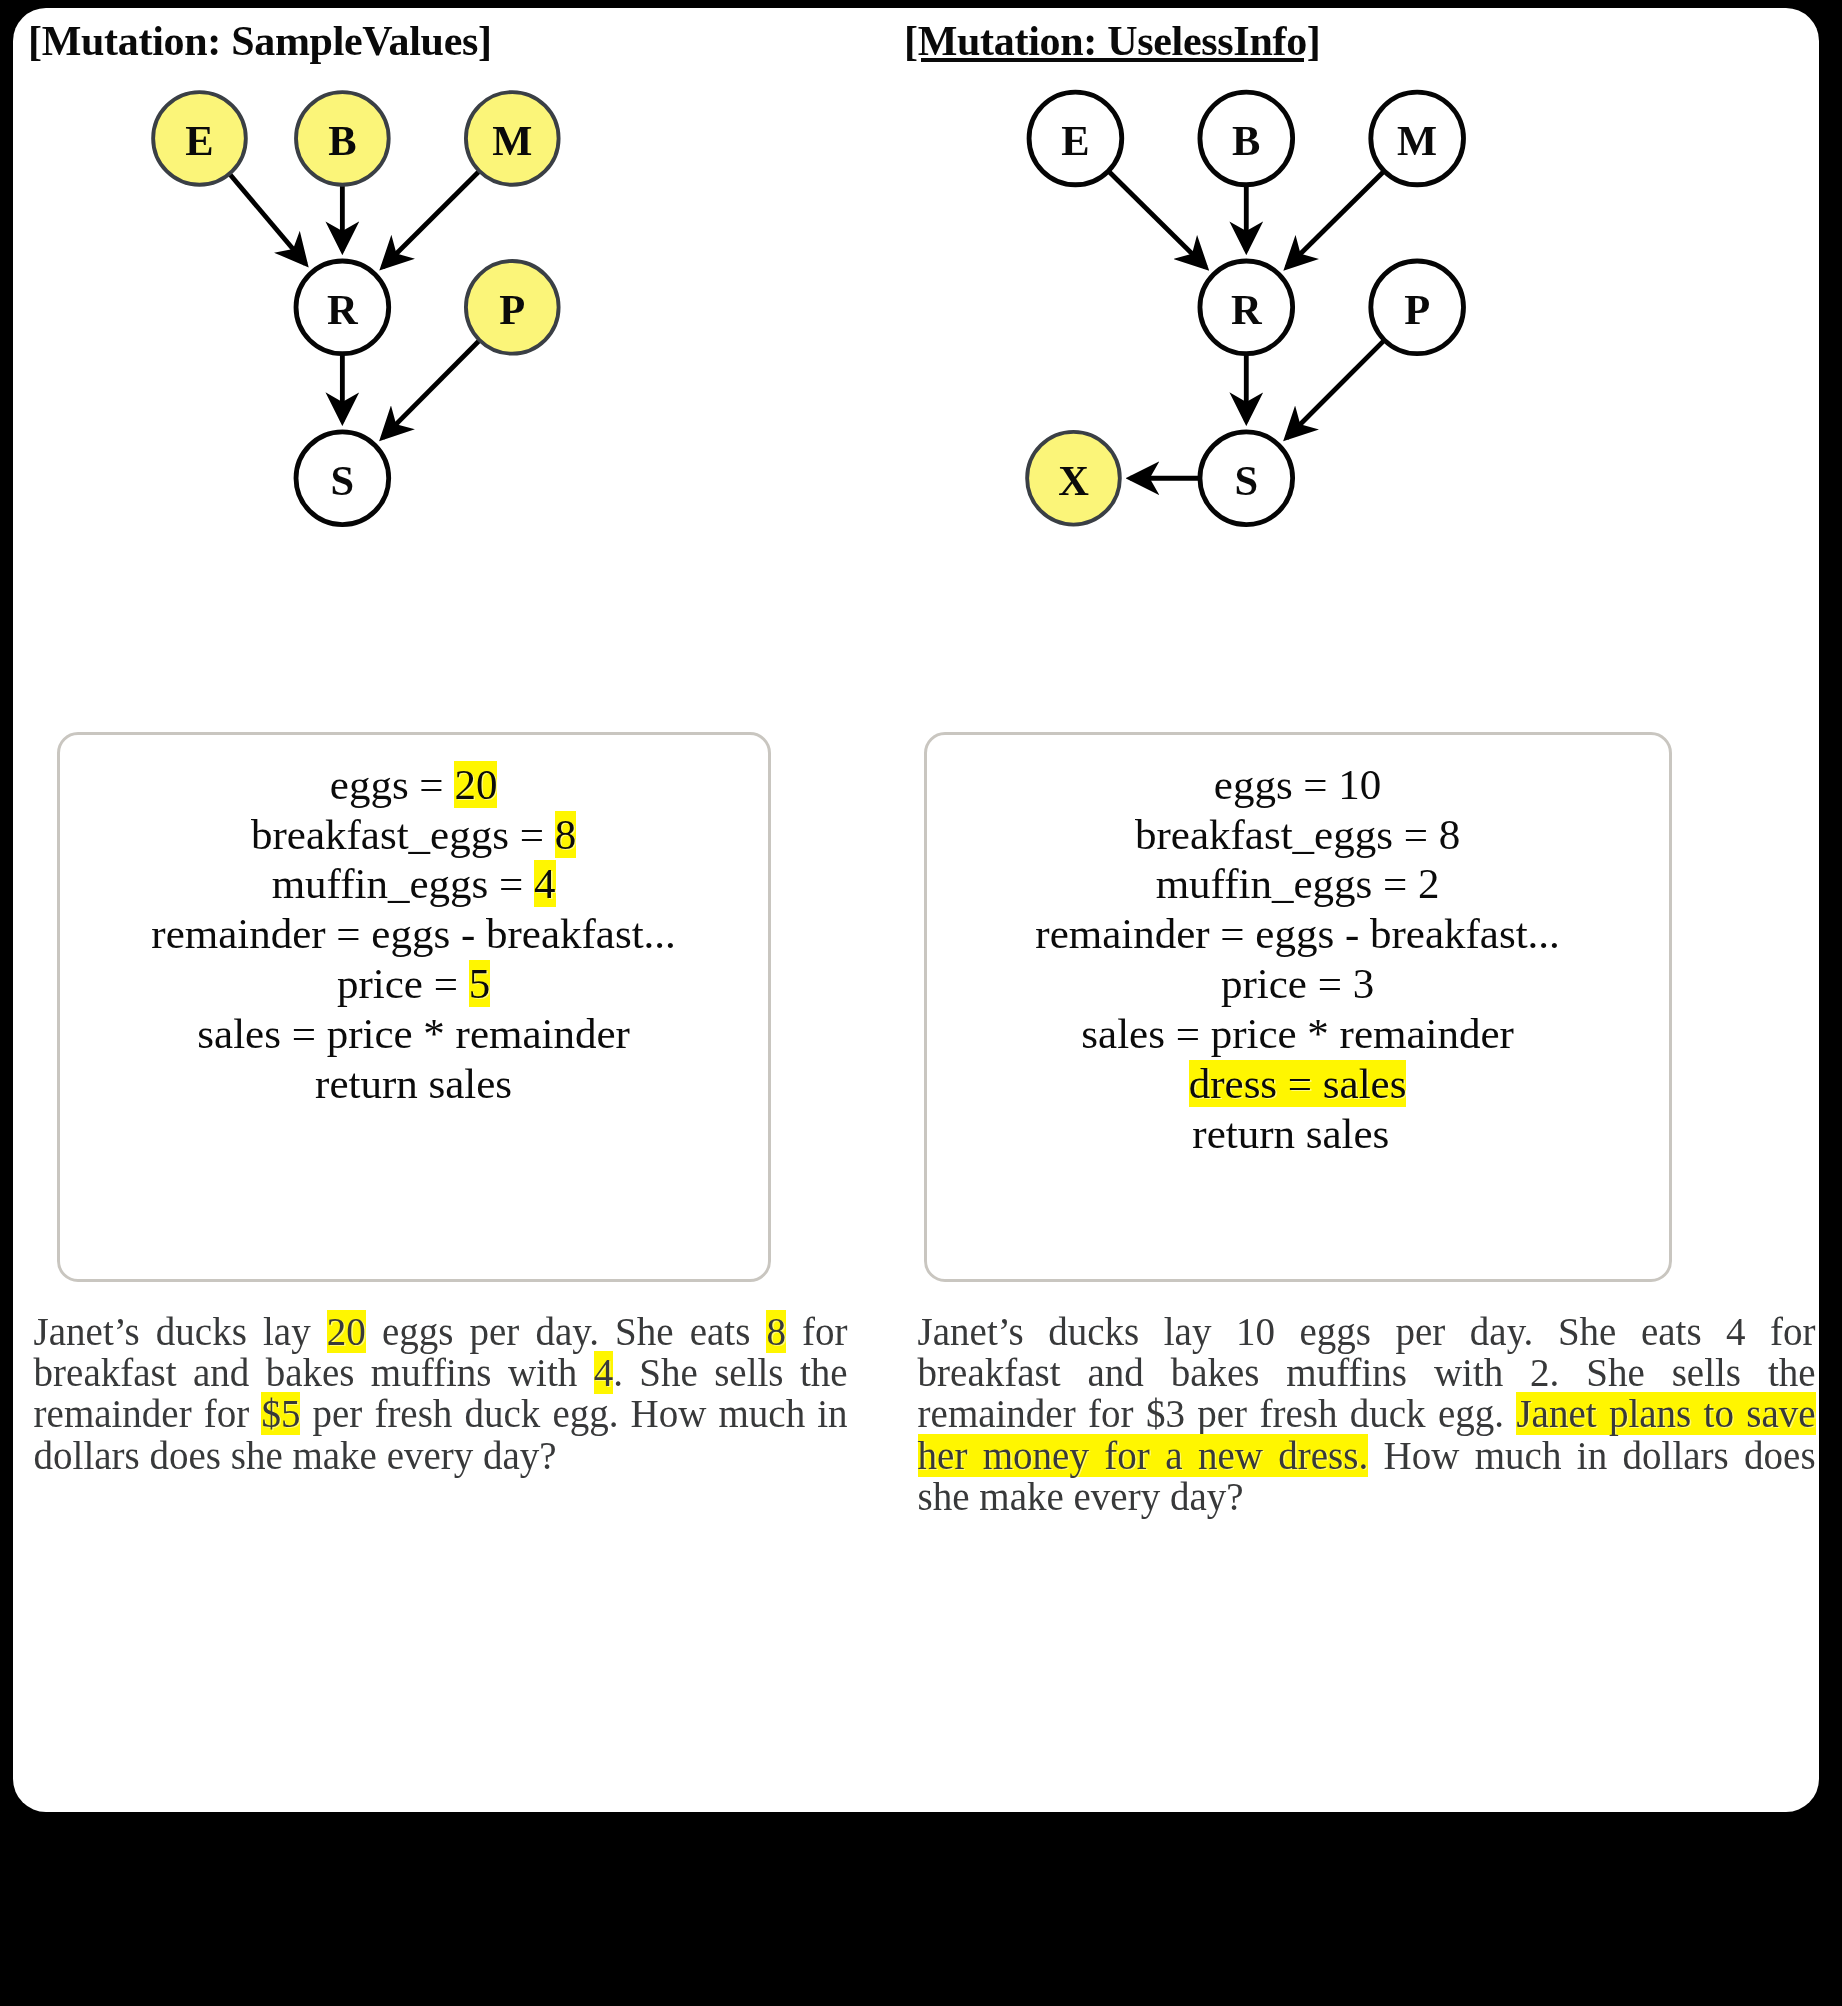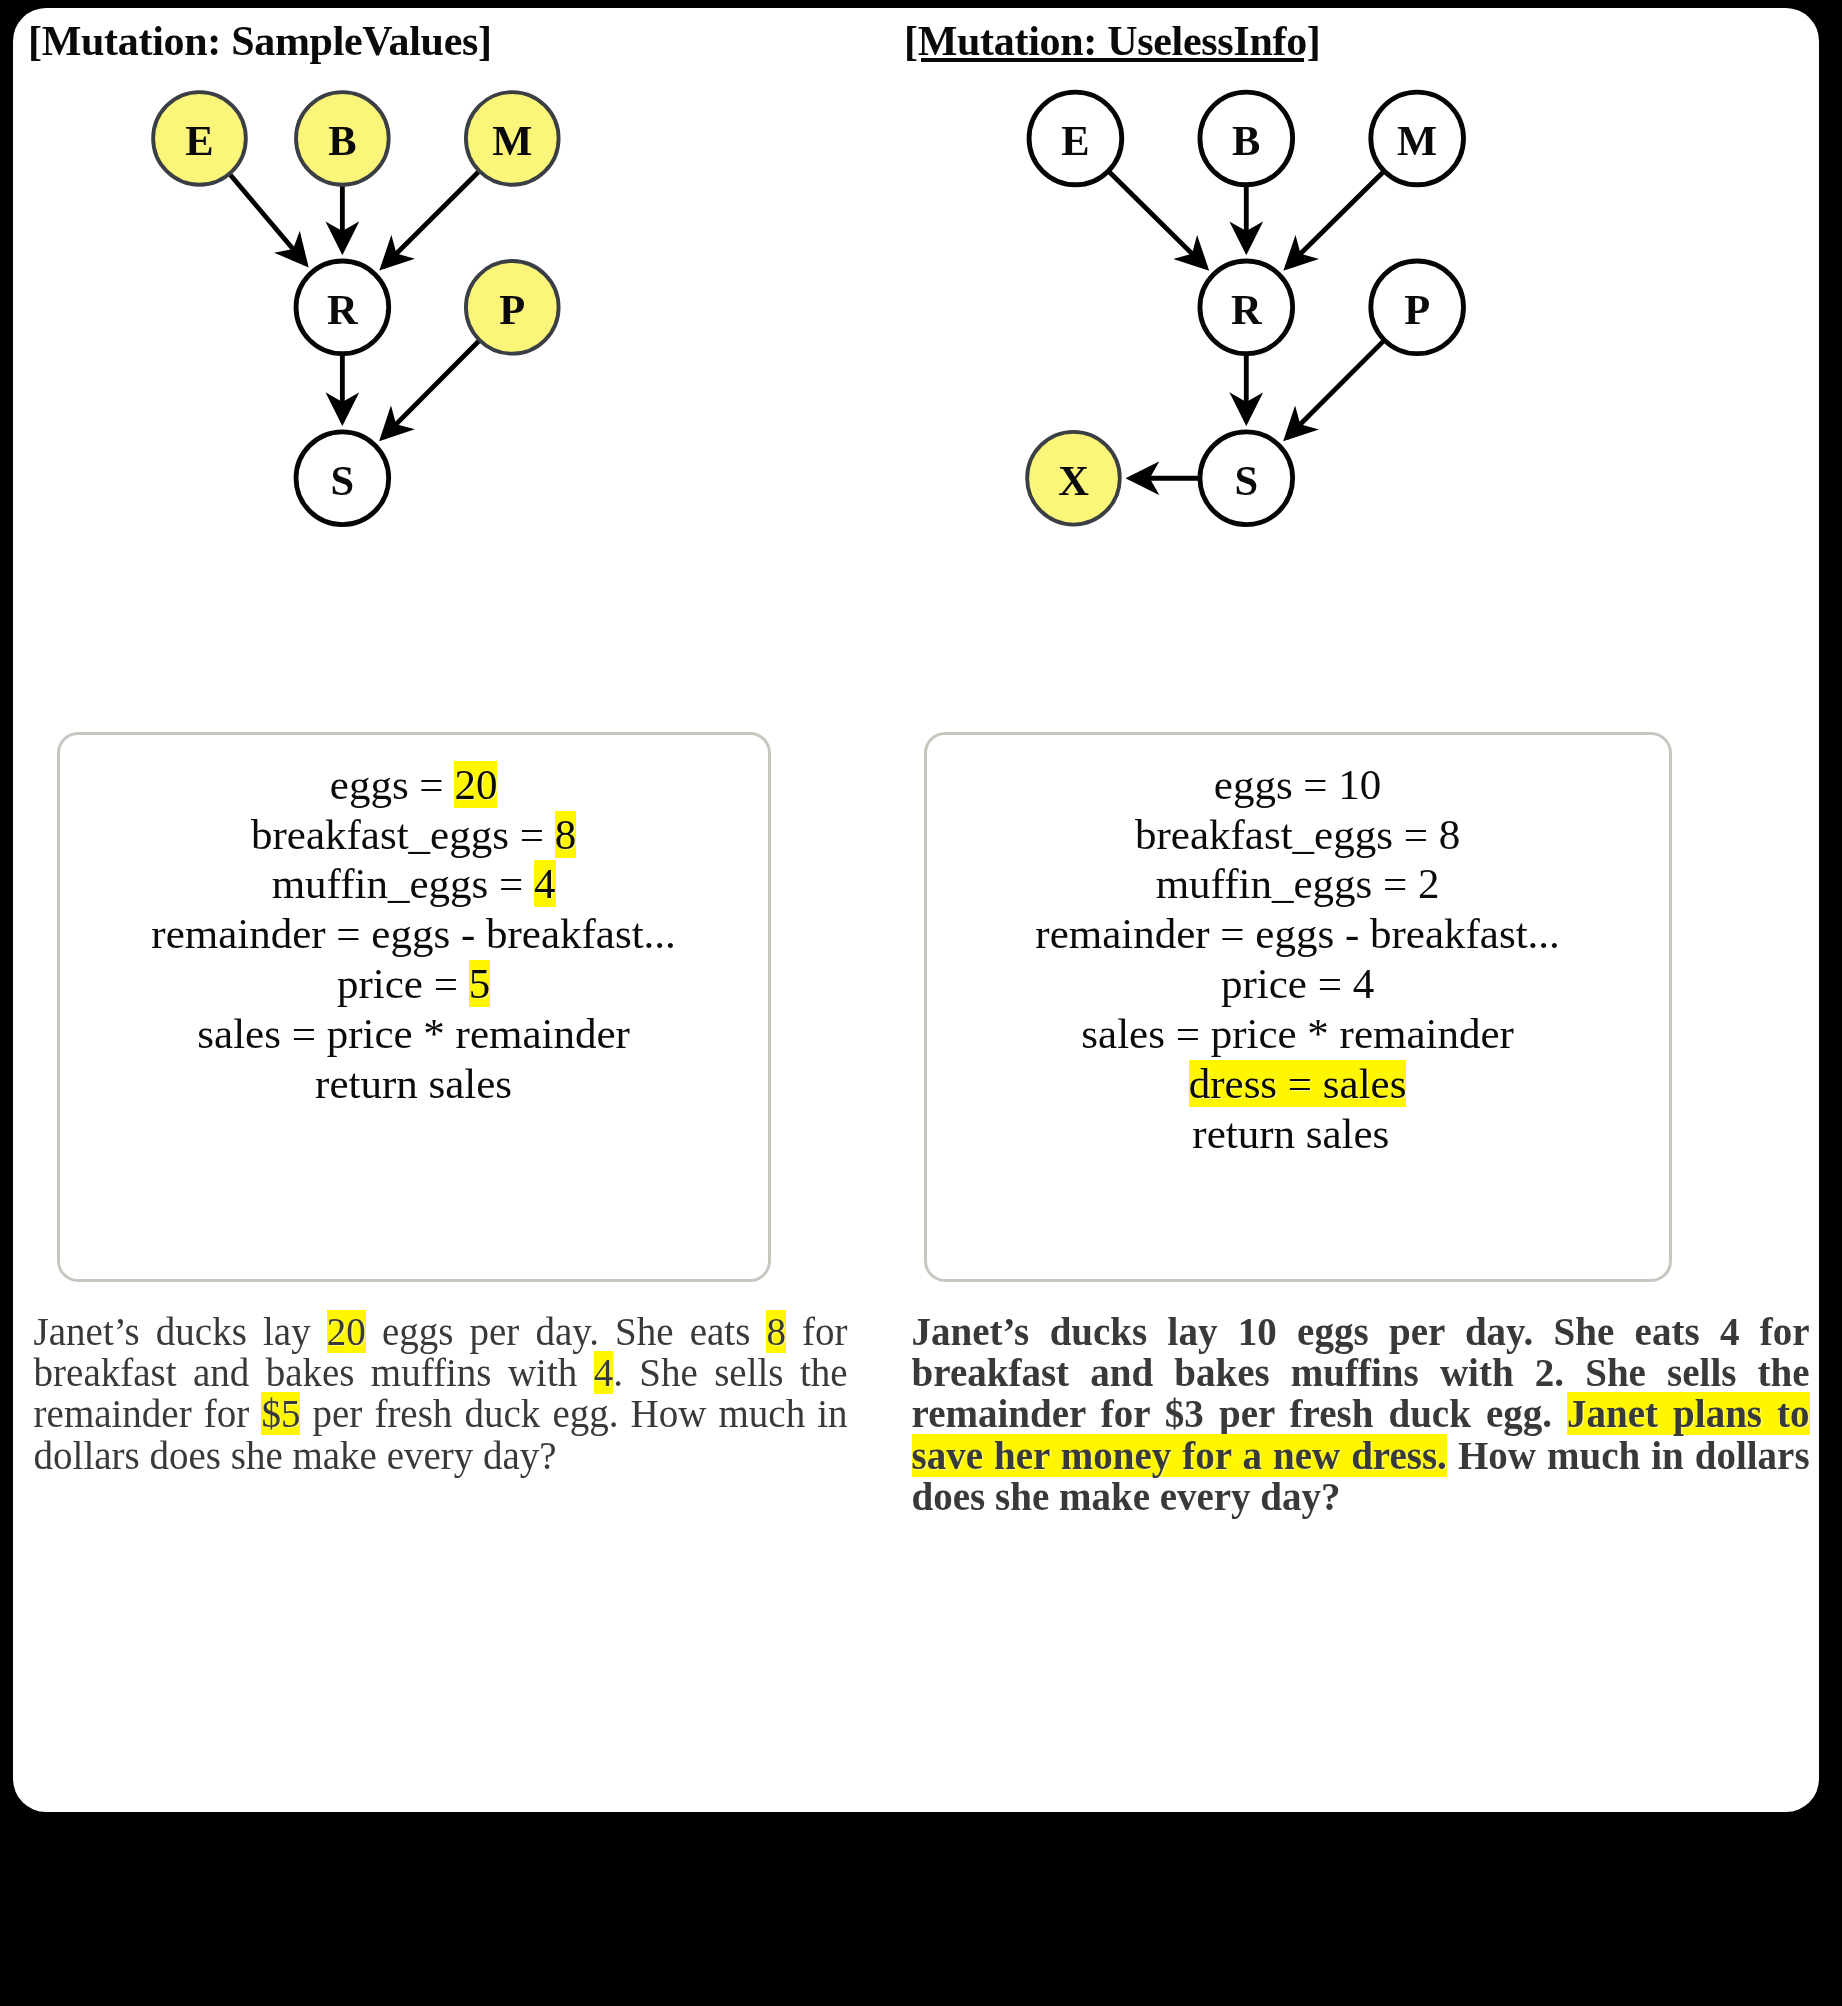--- a/index.html
+++ b/index.html
@@ -84,21 +84,21 @@
   .para {
     position: absolute;
     font-family: "Liberation Serif", "DejaVu Serif", serif;
     font-size: 39px;
     line-height: 1.06;
     color: #38393a;
     text-align: justify;
     text-shadow: 1.4px 1.4px 0 rgba(255,255,255,0.45);
   }
   .para.left  { left: 21px;  top: 1303px; width: 814px; }
-  .para.right { left: 25px;  top: 1303px; width: 898px; font-weight: bold; }
+  .para.right { left: 31px;  top: 1303px; width: 898px; }
   .para .hl { background: #fff600; color: #38393a; }
 </style>
 </head>
 <body>
 
 <div id="root">
   <div class="card">
 
     <div class="panel panel-left">
       <div class="mut-title left">[Mutation: SampleValues]</div>
@@ -195,21 +195,21 @@
               <circle cx="193" cy="427" r="48" class="node-circle" fill="#fbf579"></circle>
               <text x="193" y="429" class="node-label">X</text>
             </g>
           </svg>
         </div>
       <div class="codebox right">
           <div class="code-line"><span>eggs = 10</span></div>
           <div class="code-line"><span>breakfast_eggs = 8</span></div>
           <div class="code-line"><span>muffin_eggs = 2</span></div>
           <div class="code-line"><span>remainder = eggs - breakfast...</span></div>
-          <div class="code-line"><span>price = 4</span></div>
+          <div class="code-line"><span>price = 3</span></div>
           <div class="code-line"><span>sales = price * remainder</span></div>
           <div class="code-line"><span class="hl">dress = sales</span></div>
           <div class="code-line"><span>return sales</span><span class="whitecap"> </span></div>
         </div>
       <div class="para right"><span class="">Janet’s ducks lay 10 eggs per day. She eats 4 for breakfast and bakes muffins with 2. She sells the remainder for $3 per fresh duck egg. </span><span class="hl">Janet plans to save her money for a new dress.</span><span class=""> How much in dollars does she make every day?</span></div>
     </div>
 
   </div>
 </div>
 

